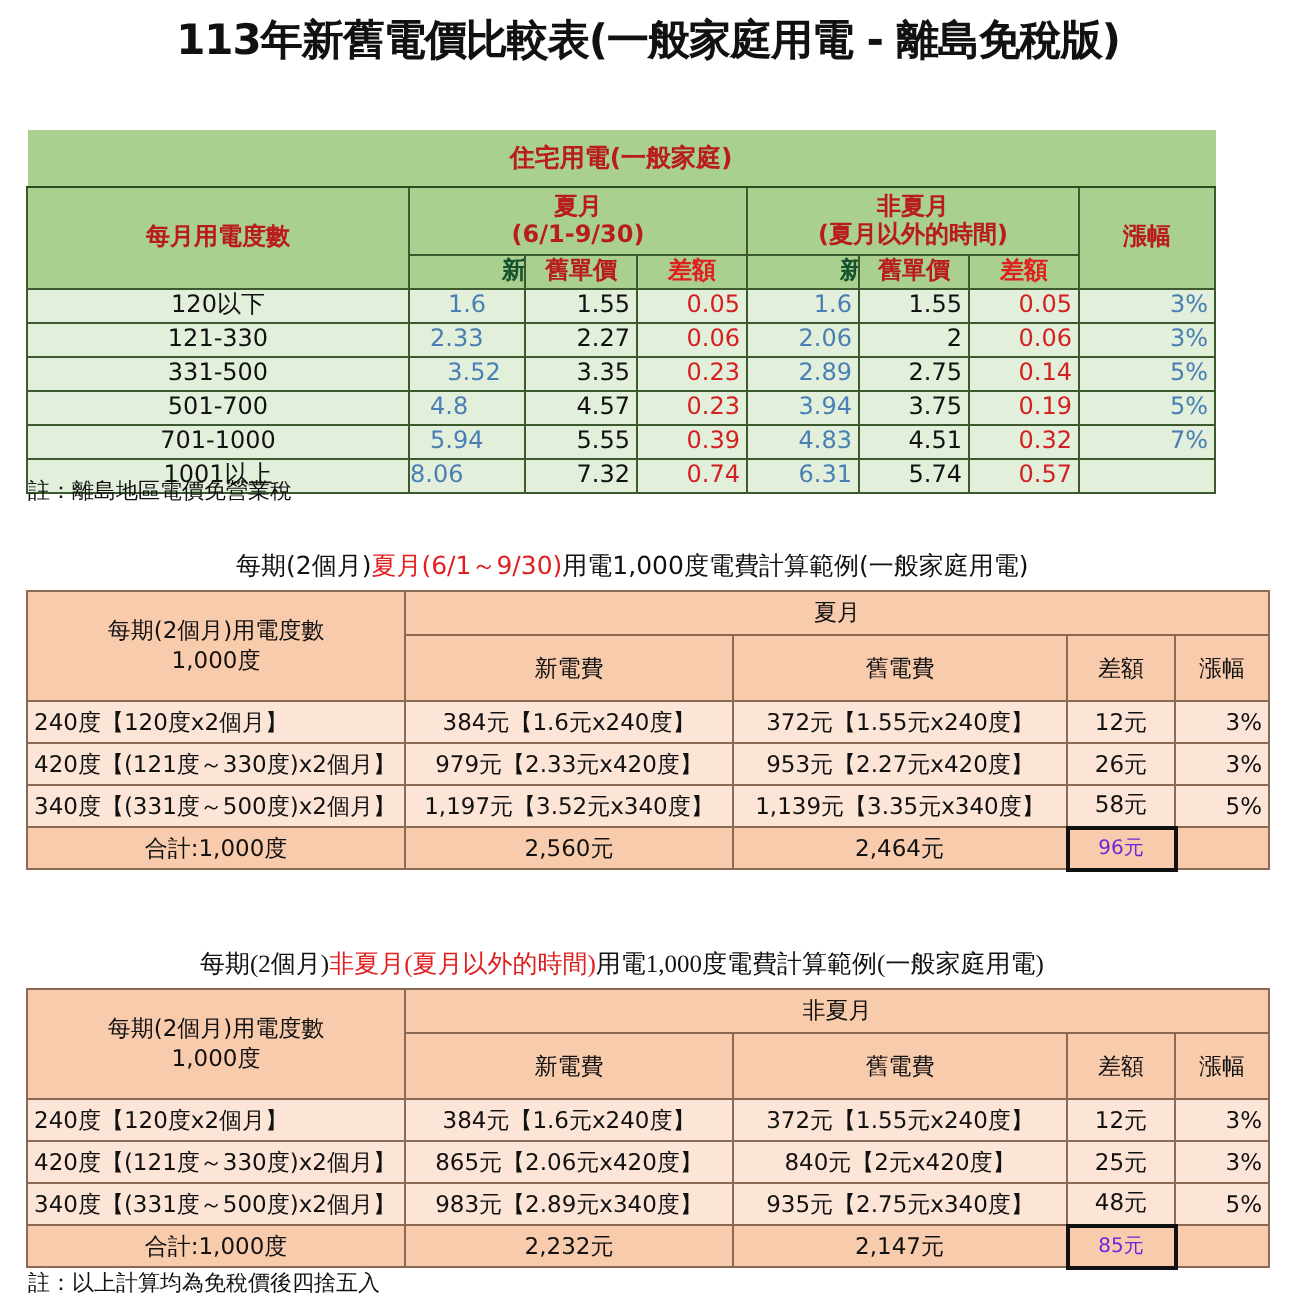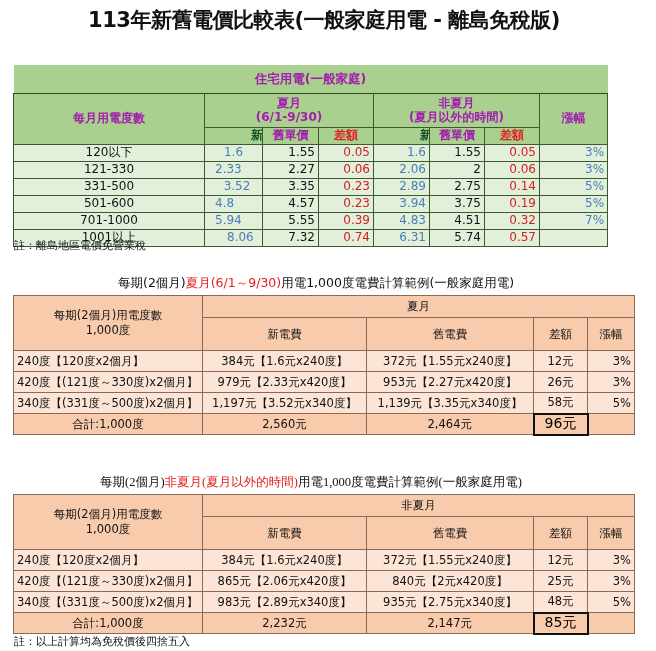--- a/index.html
+++ b/index.html
@@ -7,21 +7,21 @@
   body { font-family: "DejaVu Sans", "Liberation Sans", sans-serif; color: #111; position: relative; }
 
   .title { position: absolute; left: 0; top: 6px; width: 648px; text-align: center; font-size: 21px; font-weight: bold; color: #111; letter-spacing: -0.5px; }
 
   table { border-collapse: collapse; table-layout: fixed; position: absolute; }
   td, th { font-weight: normal; overflow: hidden; white-space: nowrap; }
 
   
   #t1 { left: 13px; top: 65px; width: 594px; font-size: 12px; }
   #t1 td { border: 1px solid #3d5a2e; height: 17px; padding: 0 3px; line-height: 15px; }
-  #t1 .hdr { background: #a9d08e; font-weight: bold; text-align: center; color: #a21caf; }
+  #t1 .hdr { background: #a9d08e; font-weight: bold; text-align: center; color: #b91c1c; }
   #t1 .top-hdr { height: 28px; border-bottom: 1.5px solid #2e4a20; border-top: none; border-left: none; border-right: none; font-size: 12.5px; }
   #t1 .body { background: #e2efda; }
   #t1 .c-blue { color: #4a7fb5; text-align: right; }
   #t1 .c-blk { color: #111; text-align: right; }
   #t1 .c-red { color: #d42020; text-align: right; }
   #t1 .c-center { text-align: center; }
   #t1 .sub-blue { color: #14532d; padding-left: 46px; }
   #t1 .sub-red { color: #e02020; }
 
   .note { position: absolute; font-size: 11px; color: #111; }
@@ -30,21 +30,21 @@
   .caption .red { color: #e02020; }
 
   
   .otbl { left: 13px; width: 621px; font-size: 11.5px; }
   .otbl td { border: 1px solid #8a6a55; height: 21px; padding: 0 3px; }
   .otbl .h { background: #f8cbad; text-align: center; }
   .otbl .r { background: #fce4d6; }
   .otbl .sum { background: #f8cbad; text-align: center; }
   .otbl .ctr { text-align: center; }
   .otbl .rgt { text-align: right; }
-  .otbl .hl { border: 2px solid #111 !important; color: #000000; font-size: 14px; text-align: center; }
+  .otbl .hl { border: 2px solid #111 !important; color: #6d28d9; font-size: 10px; text-align: center; }
   .otbl .top-row td { height: 22px; }
   .otbl .sub-row td { height: 33px; }
 </style>
 </head>
 <body>
 
 <div class="title">113年新舊電價比較表(一般家庭用電 - 離島免稅版)</div>
 
 <table id="t1">
   <colgroup>
@@ -105,42 +105,42 @@
     <td class="body c-center">331-500</td>
     <td class="body c-blue" style="text-align:center;padding-left:10px">3.52</td>
     <td class="body c-blk">3.35</td>
     <td class="body c-red">0.23</td>
     <td class="body c-blue">2.89</td>
     <td class="body c-blk">2.75</td>
     <td class="body c-red">0.14</td>
     <td class="body c-blue">5%</td>
   </tr>
   <tr>
-    <td class="body c-center">501-600</td>
+    <td class="body c-center">501-700</td>
     <td class="body c-blue" style="text-align:left;padding-left:10px">4.8</td>
     <td class="body c-blk">4.57</td>
     <td class="body c-red">0.23</td>
     <td class="body c-blue">3.94</td>
     <td class="body c-blk">3.75</td>
     <td class="body c-red">0.19</td>
     <td class="body c-blue">5%</td>
   </tr>
   <tr>
     <td class="body c-center">701-1000</td>
     <td class="body c-blue" style="text-align:left;padding-left:10px">5.94</td>
     <td class="body c-blk">5.55</td>
     <td class="body c-red">0.39</td>
     <td class="body c-blue">4.83</td>
     <td class="body c-blk">4.51</td>
     <td class="body c-red">0.32</td>
     <td class="body c-blue">7%</td>
   </tr>
   <tr>
     <td class="body c-center">1001以上</td>
-    <td class="body c-blue" style="text-align:left;padding-left:22px">8.06</td>
+    <td class="body c-blue" style="text-align:left;padding-left:0">8.06</td>
     <td class="body c-blk">7.32</td>
     <td class="body c-red">0.74</td>
     <td class="body c-blue">6.31</td>
     <td class="body c-blk">5.74</td>
     <td class="body c-red">0.57</td>
     <td class="body c-blue"></td>
   </tr>
 </tbody>
   </table>
 

